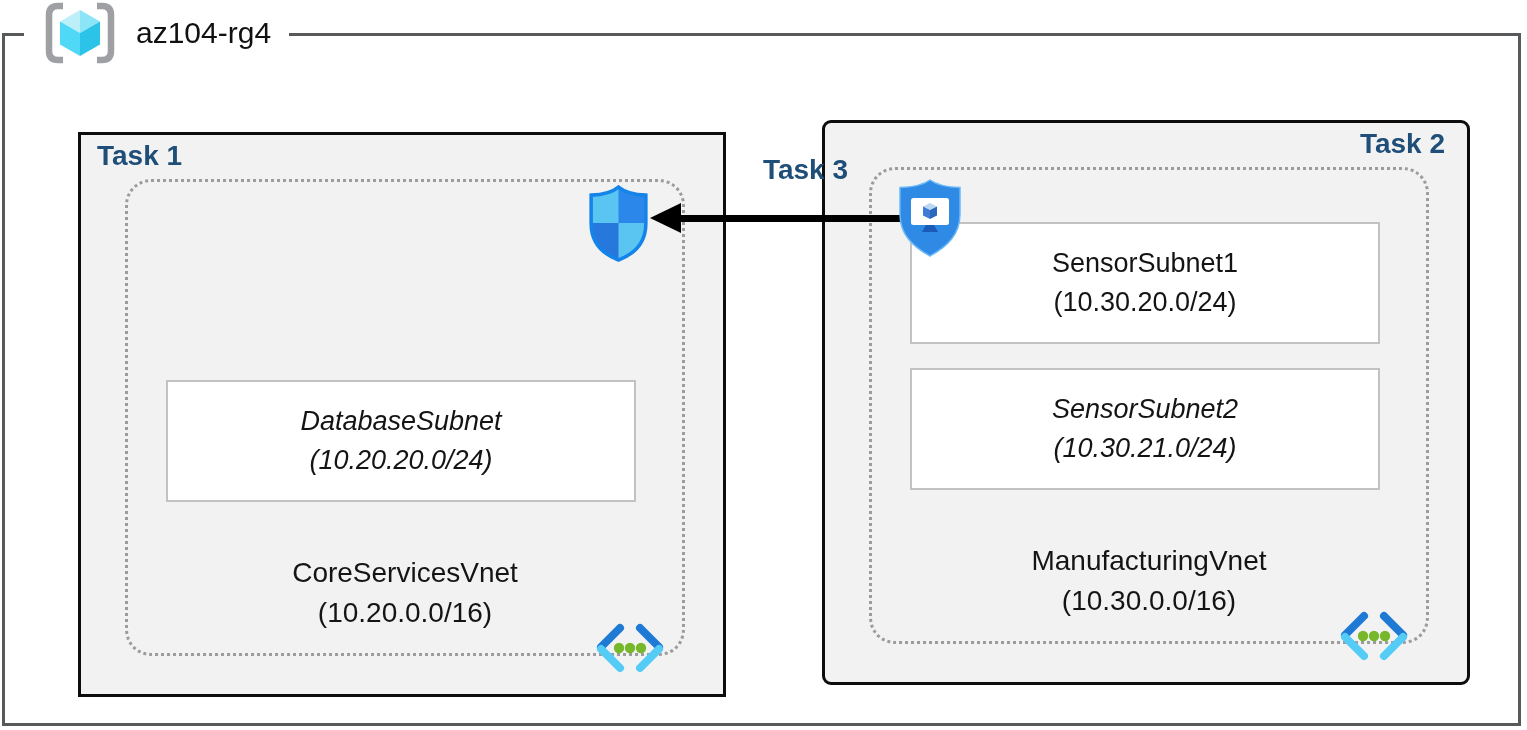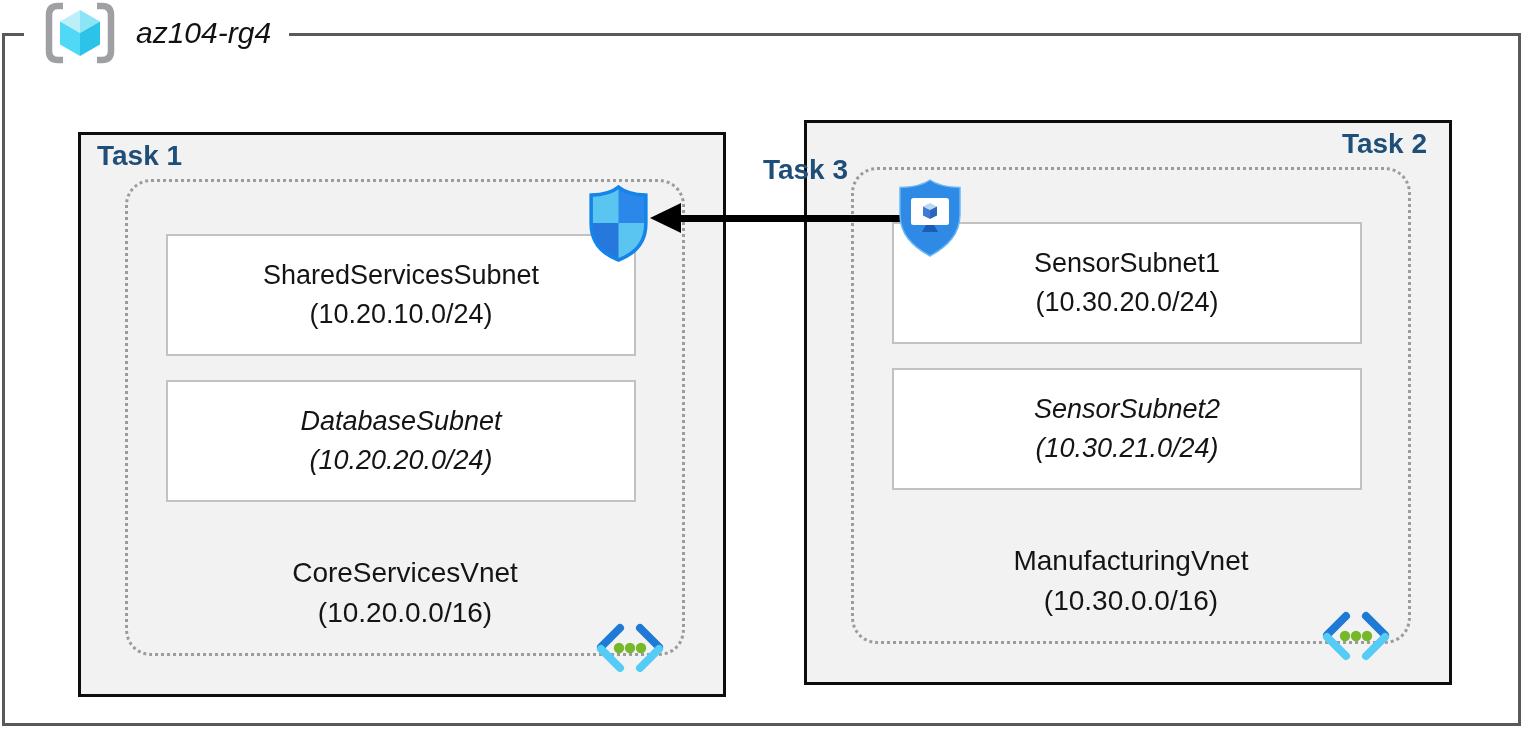--- a/index.html
+++ b/index.html
@@ -7,30 +7,30 @@
     position:relative;width:1527px;height:730px;background:#ffffff;
     font-family:"Liberation Sans","DejaVu Sans",sans-serif;overflow:hidden;
   }
   
   .rg-border{
     position:absolute;left:2px;top:33px;width:1519px;height:693px;
     border:3px solid #58595b;box-sizing:border-box;background:transparent;
   }
   .rg-legend{
     position:absolute;left:24px;top:0;height:66px;z-index:3;
-    display:flex;align-items:center;gap:18px;background:#ffffff;padding:0 18px;font-style:italic;
+    display:flex;align-items:center;gap:18px;background:#ffffff;padding:0 18px;
   }
   .rg-legend .rg-name{font-size:30px;color:#111;white-space:nowrap;}
   
   .task{
     position:absolute;top:120px;width:648px;height:565px;background:#f2f2f2;
     border:3px solid #0d0d0d;box-sizing:border-box;
   }
   .task-1{left:78px;margin-top:12px;}
-  .task-2{left:804px;}
+  .task-2{left:822px;border-radius:9px;}
   .task-label{
     position:absolute;top:5px;font-size:28px;font-weight:bold;color:#1f4e79;z-index:2;
   }
   .task-label.tl-left{left:16px;}
   .task-label.tl-right{right:22px;}
   
   .vnet-dotted{
     position:absolute;left:44px;top:44px;width:560px;height:477px;
     border:3px dotted #9c9c9c;border-radius:26px;box-sizing:border-box;
   }
@@ -81,24 +81,20 @@
       <polygon points="18,19.5 38,31 38,54 18,42.5" fill="#4fd9f7"></polygon>
       <polygon points="58,19.5 38,31 38,54 58,42.5" fill="#2cc3e8"></polygon>
     </svg>
     <span class="rg-name">az104-rg4</span>
   </div>
 
   <div class="task task-1">
     <div class="task-label tl-left">Task 1</div>
     <div class="vnet-dotted"></div>
 
-    <div class="subnet row-1">
-      <span>SharedServicesSubnet</span>
-      <span>(10.20.10.0/24)</span>
-    </div>
 
     <div class="subnet row-2">
       <span>DatabaseSubnet</span>
       <span>(10.20.20.0/24)</span>
     </div>
 
     <div class="vnet-caption">
       <span>CoreServicesVnet</span><br>
       <span>(10.20.0.0/16)</span>
     </div>

